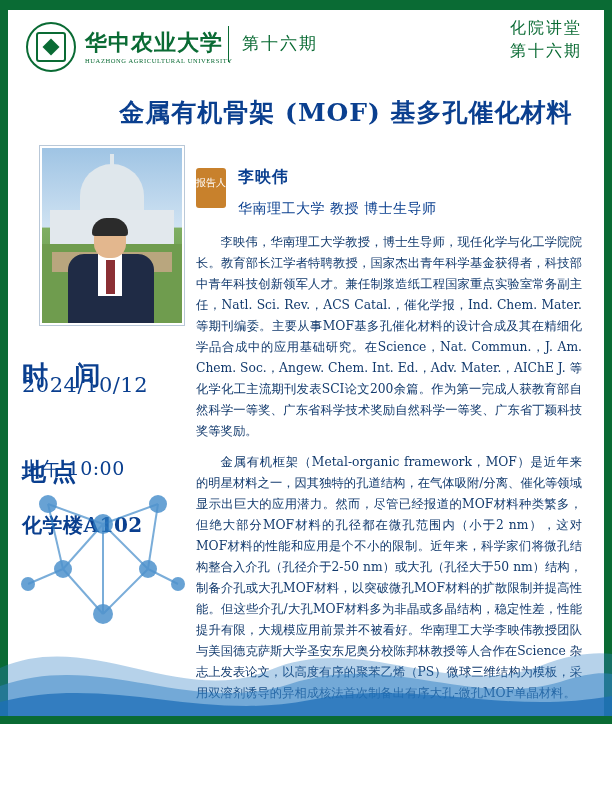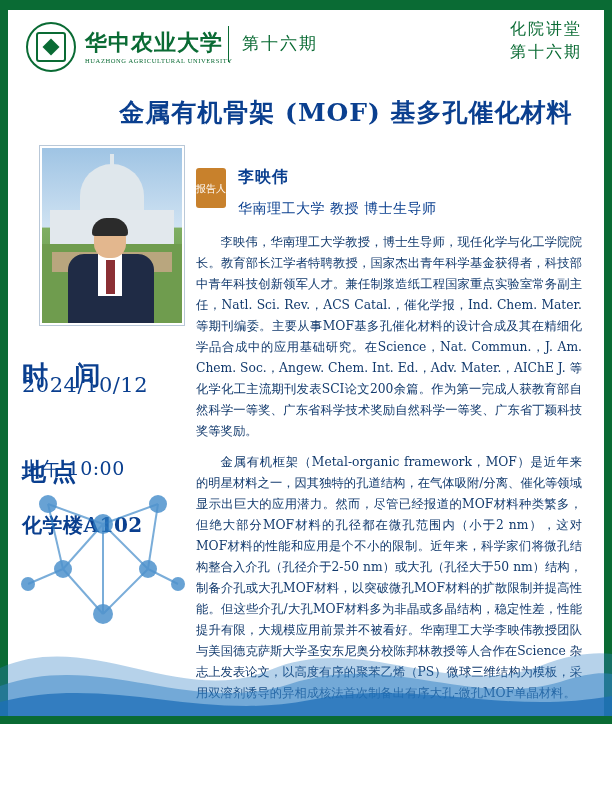--- a/index.html
+++ b/index.html
@@ -108,21 +108,21 @@
     font-family: "DejaVu Serif", serif;
     font-size: 17px;
     color: #0a6b34;
     letter-spacing: 2px;
   }
   .series {
     position: absolute;
     right: 30px; top: 0;
     text-align: center;
     color: #0a6b34;
-    font-family: Liberation Sans, sans-serif;
+    font-family: Liberation Mono, monospace;
   }
   .series-line1 {
     font-size: 16px;
     letter-spacing: 2px;
     line-height: 22px;
   }
   .series-line2 {
     font-size: 16px;
     letter-spacing: 2px;
     line-height: 24px;
@@ -221,21 +221,21 @@
     position: absolute;
     left: 196px; top: 168px;
     width: 30px; height: 40px;
     background: #c8812c;
     border-radius: 3px;
     color: #ffffff;
     font-family: "DejaVu Serif", serif;
     font-size: 10px;
     line-height: 13px;
     text-align: center;
-    padding-top: 14px;
+    padding-top: 8px;
     box-sizing: border-box;
     letter-spacing: 0;
   }
   .speaker-name {
     position: absolute;
     left: 238px; top: 167px;
     font-family: "DejaVu Serif", serif;
     font-size: 16px;
     font-weight: bold;
     color: #0a3f8f;

